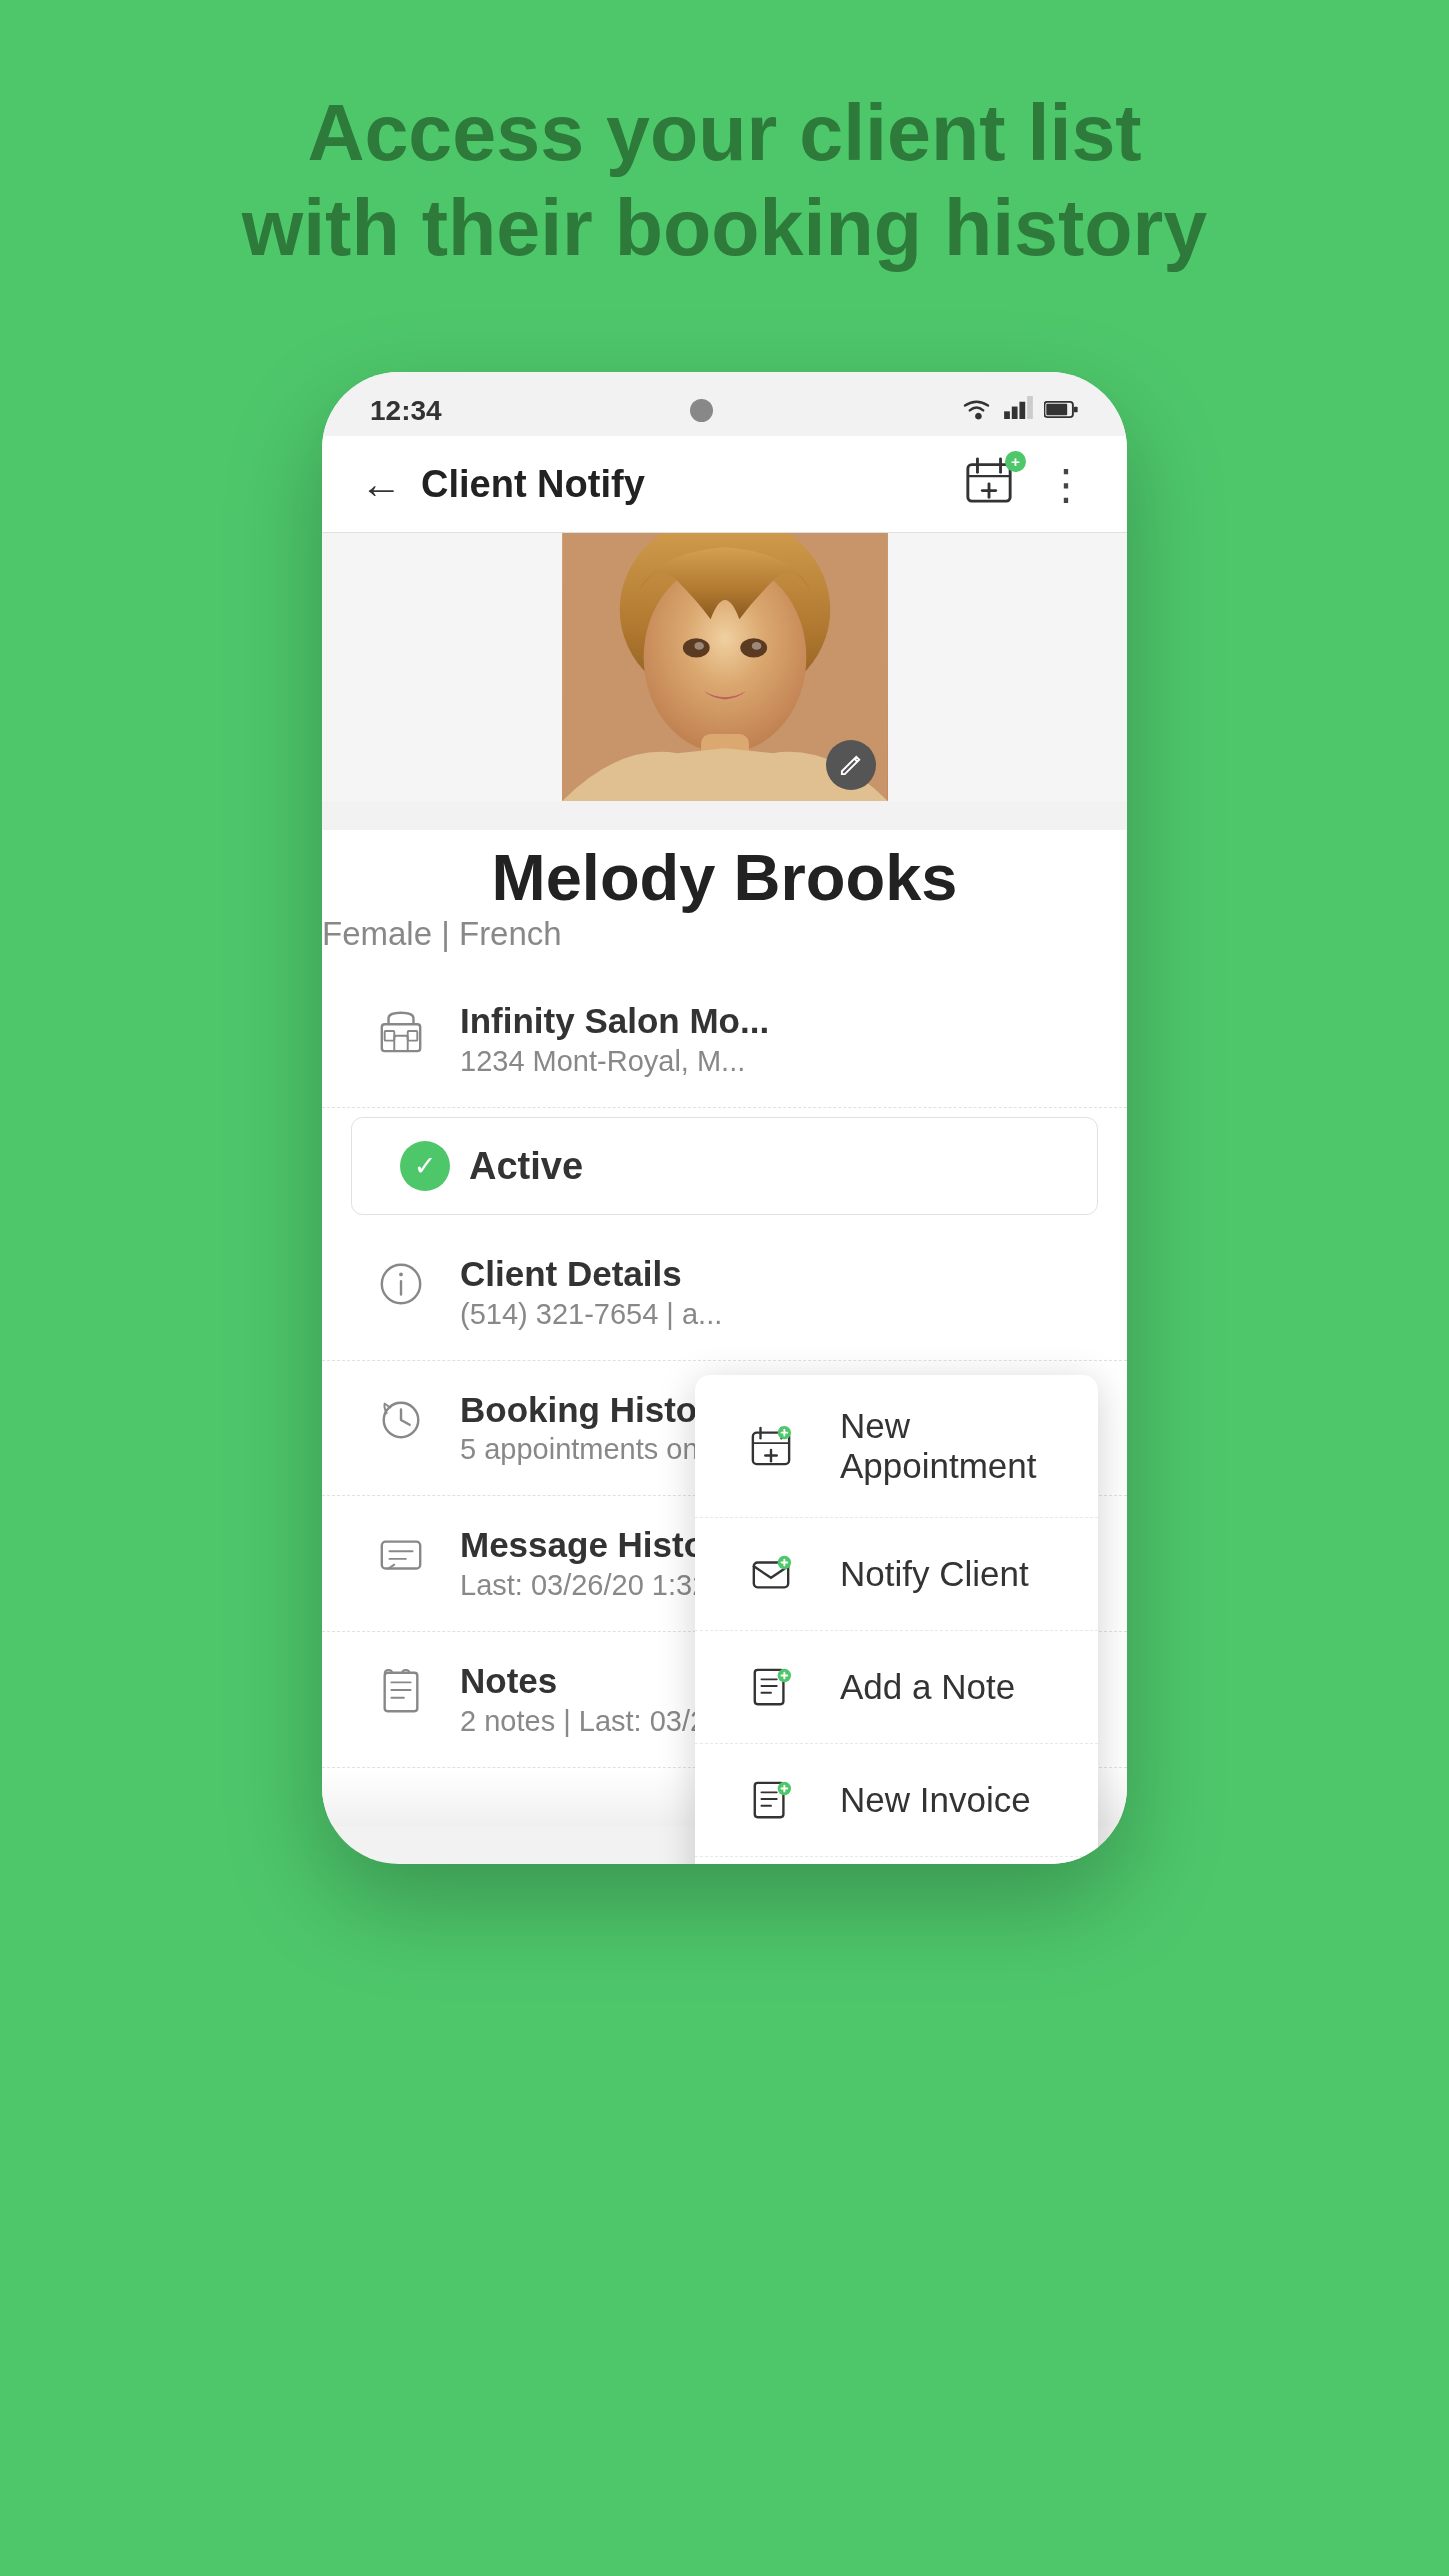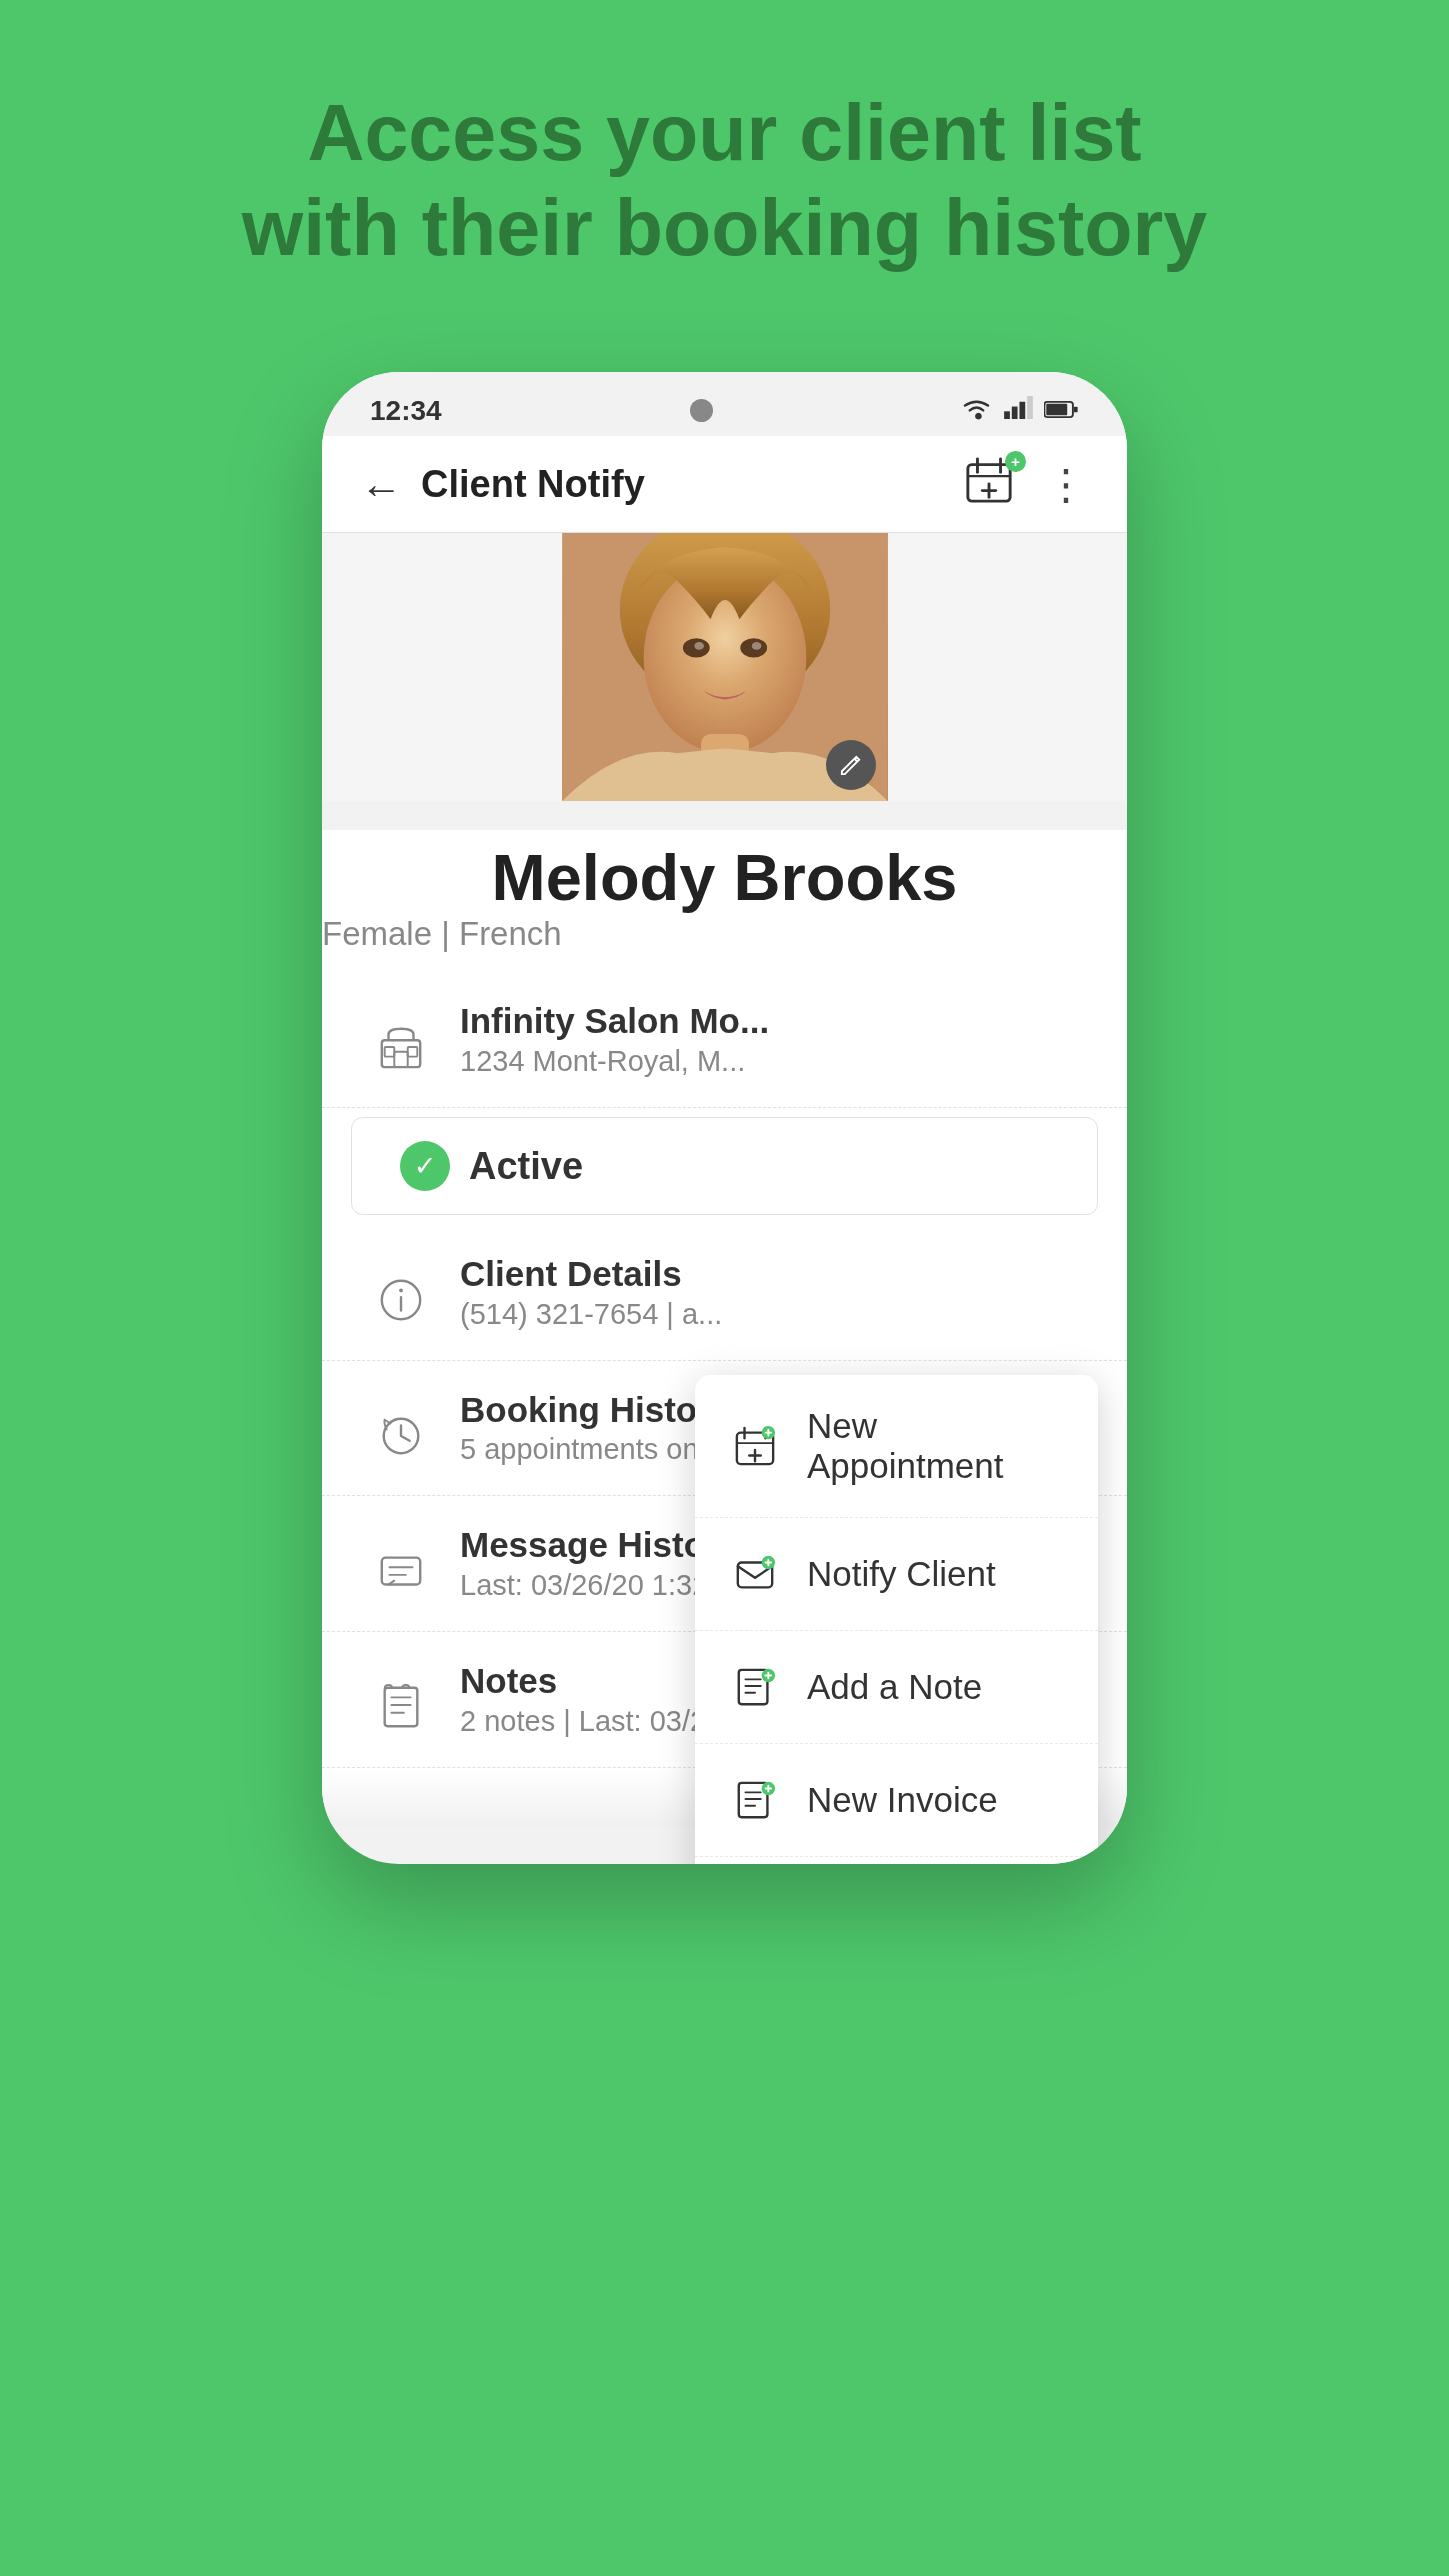--- a/index.html
+++ b/index.html
@@ -199,21 +199,21 @@
     }
 
     
     .info-section {
       background: #fff;
       padding: 0 0;
     }
 
     .info-row {
       display: flex;
-      align-items: flex-end;
+      align-items: flex-start;
       padding: 29px 48px;
       border-bottom: 1px dashed #e0e0e0;
       gap: 29px;
     }
 
     .info-icon {
       width: 61px;
       height: 61px;
       display: flex;
       align-items: center;
@@ -281,23 +281,23 @@
       background: #fff;
       border-radius: 15.3px;
       box-shadow: 0 7.7px 38px rgba(0,0,0,0.18);
       z-index: 100;
       overflow: hidden;
     }
 
     .dropdown-item {
       display: flex;
       align-items: center;
-      padding: 31px 35px;
+      padding: 31px 51px;
       border-bottom: 1px dashed #e8e8e8;
-      gap: 27px;
+      gap: 44px;
       cursor: pointer;
     }
 
     .dropdown-item:last-child {
       border-bottom: none;
     }
 
     .dropdown-item-icon {
       width: 50px;
       height: 50px;

